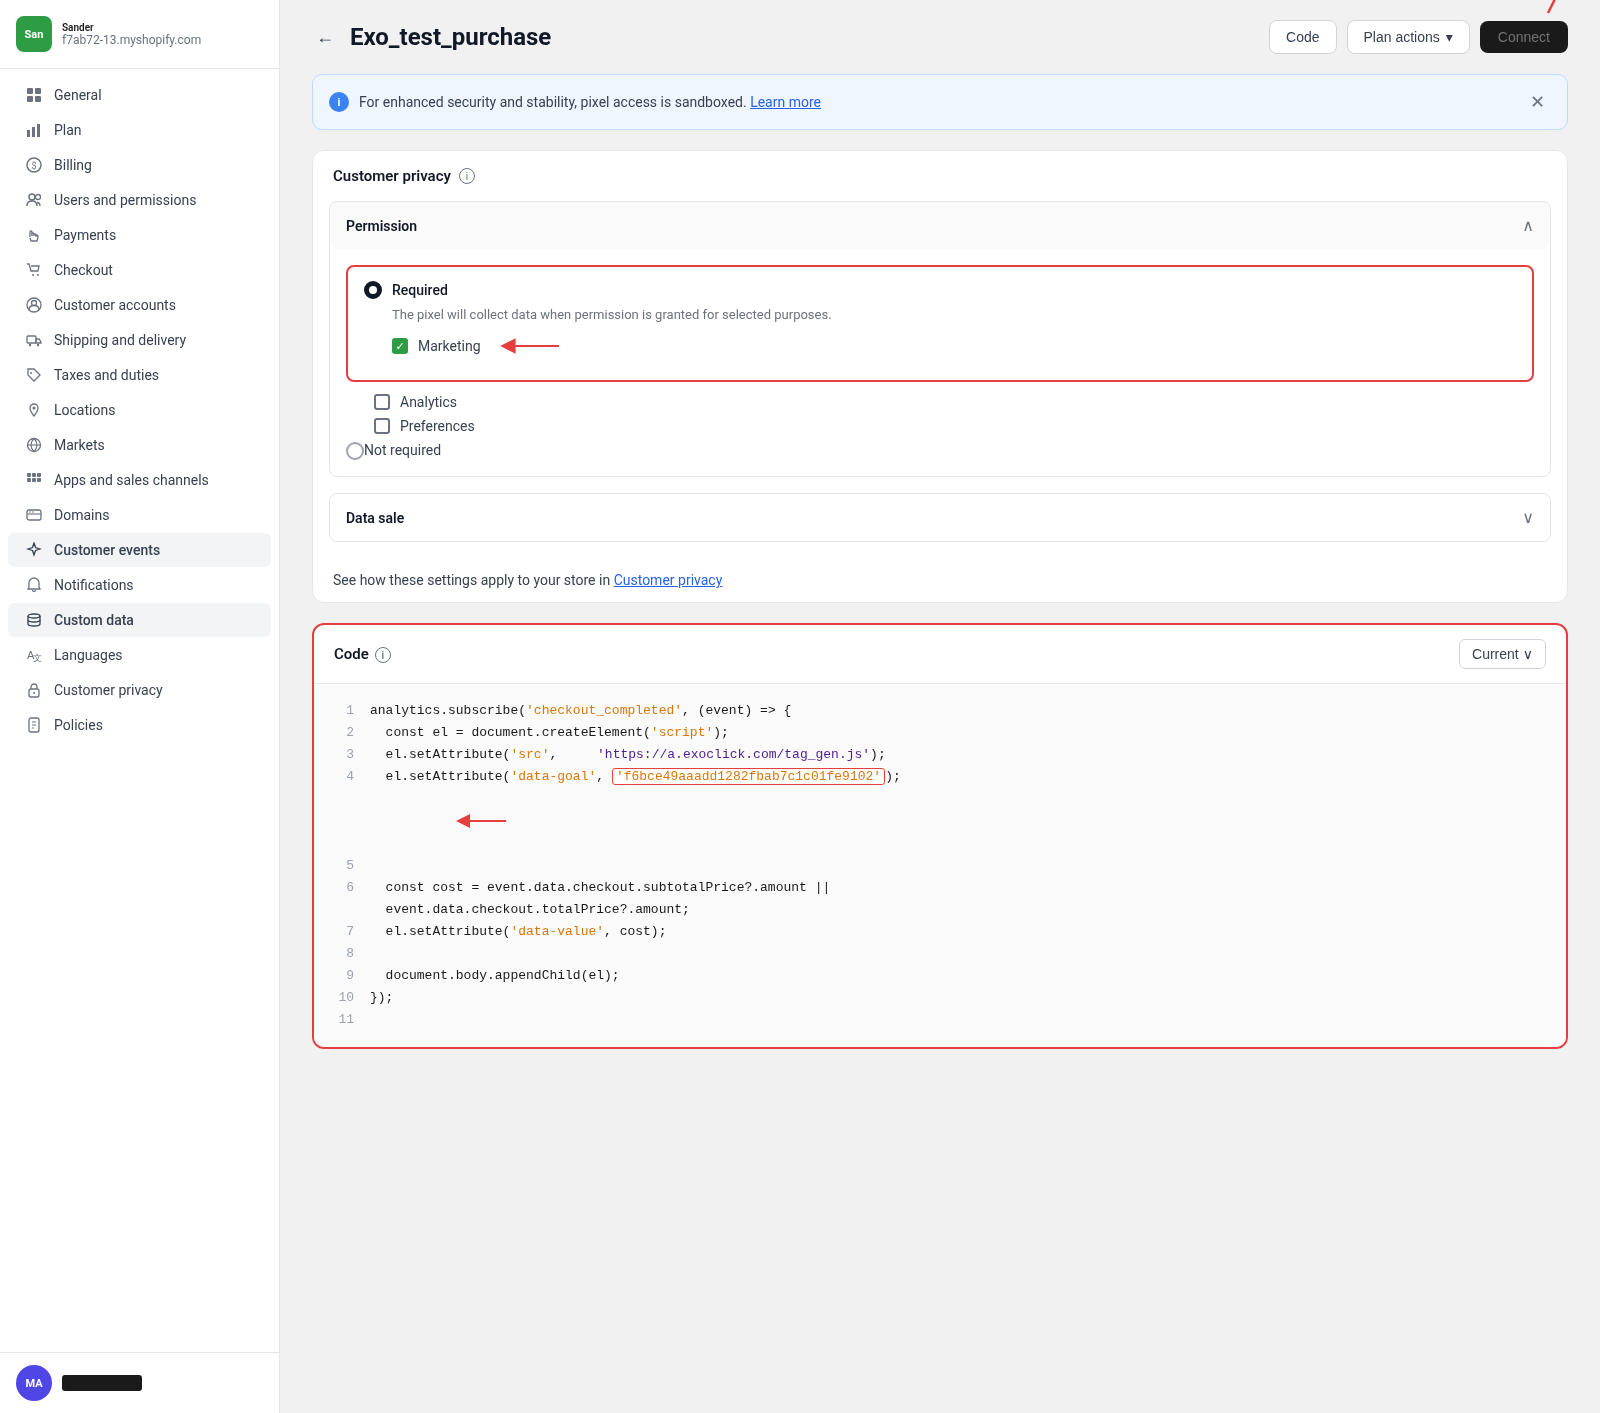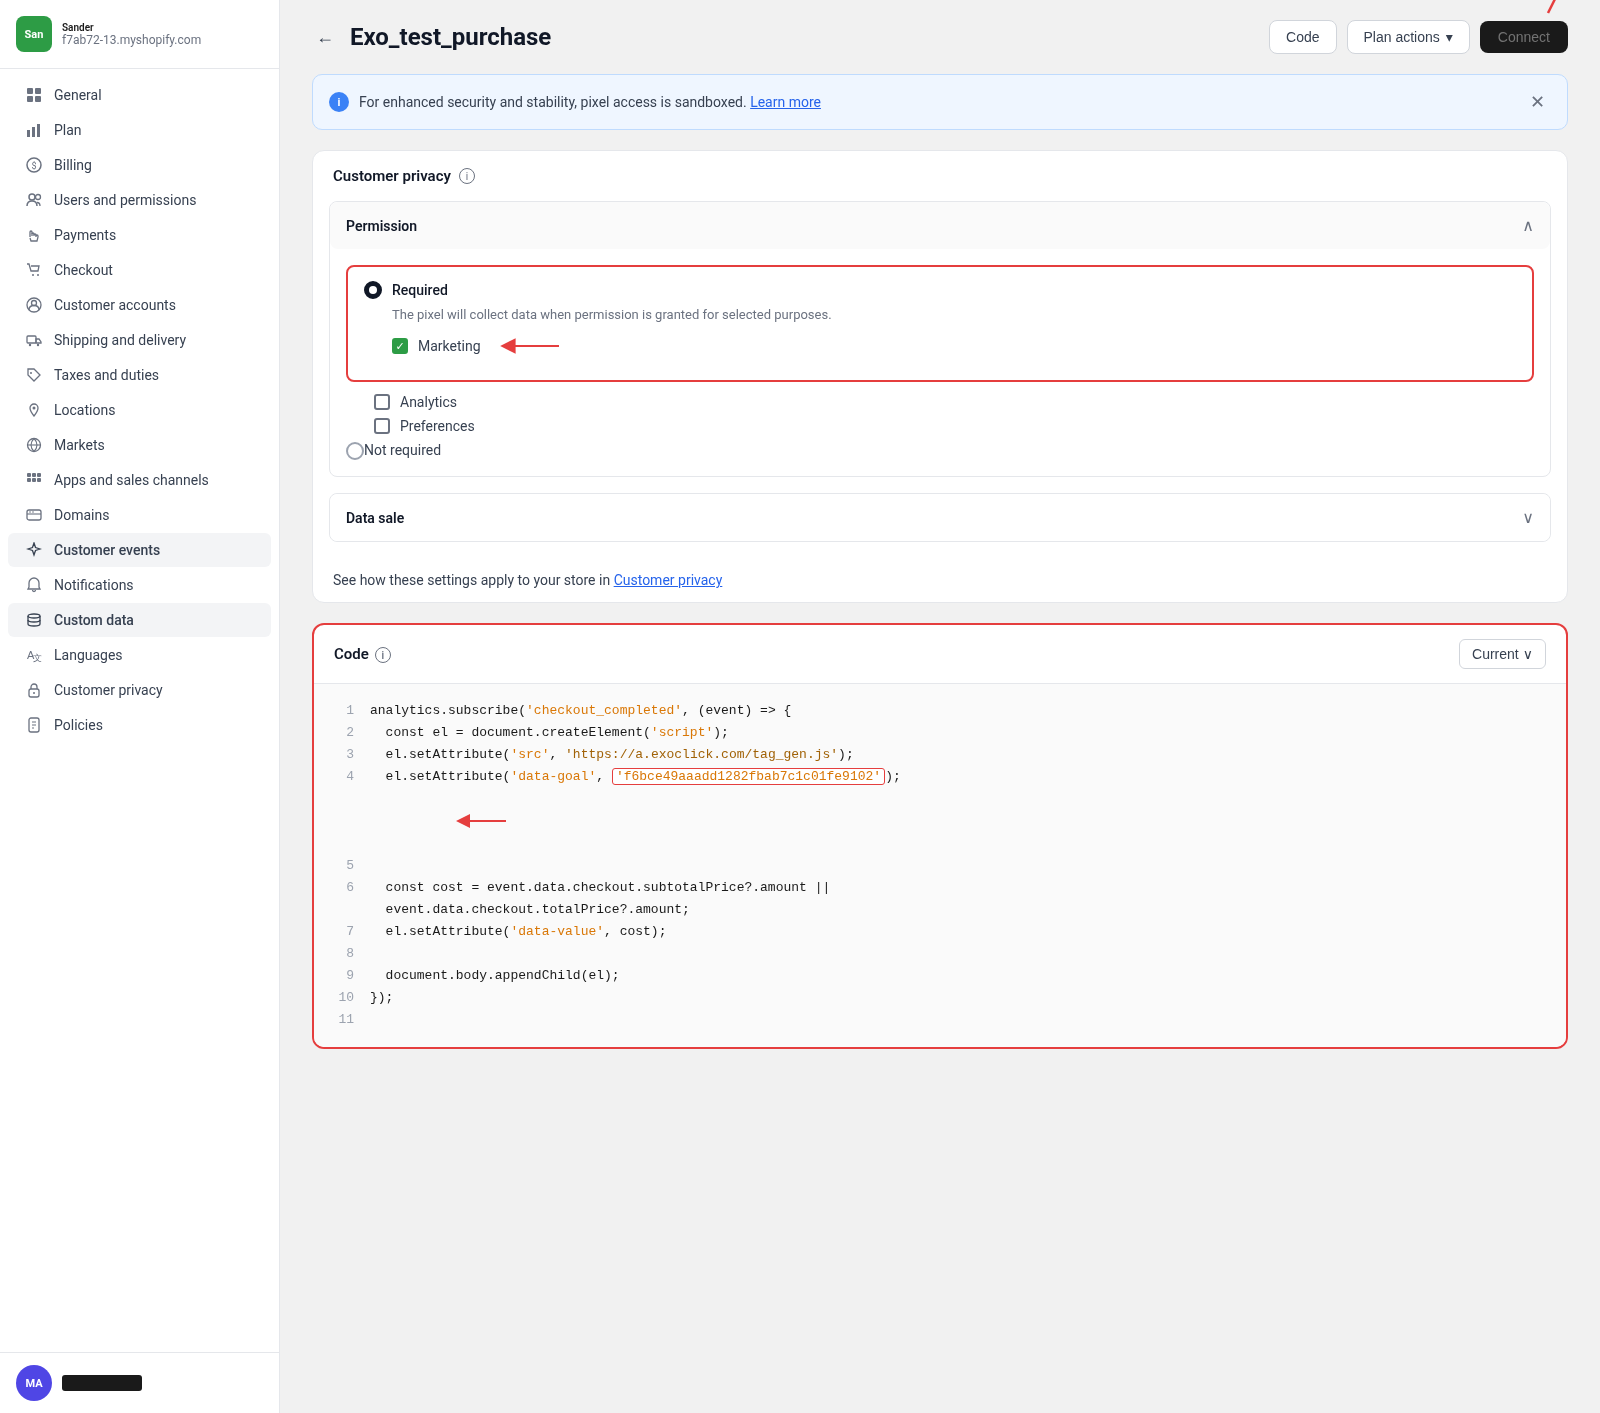--- a/index.html
+++ b/index.html
@@ -348,21 +348,21 @@
     .code-line {
       display: flex;
       gap: 16px;
     }
     .line-num { color: #9ca3af; min-width: 20px; text-align: right; user-select: none; }
     .line-content { flex: 1; white-space: pre; }
 
     
     .c-default { color: #1a1a1a; }
     .c-string { color: #d97706; }
-    .c-string-blue { color: #a16207; }
+    .c-string-blue { color: #4c1d95; margin-left: 32px; }
     .c-highlight-box {
       display: inline;
       background: #fff;
       border: 1.5px solid #e53e3e;
       border-radius: 3px;
       padding: 0 3px;
     }
 
     .data-sale-accordion {
       border: 1px solid #e5e7eb;

